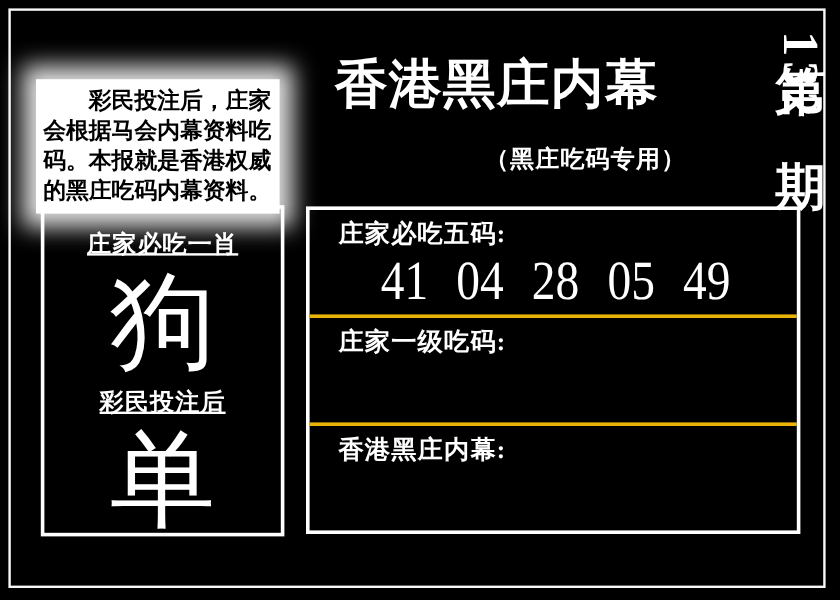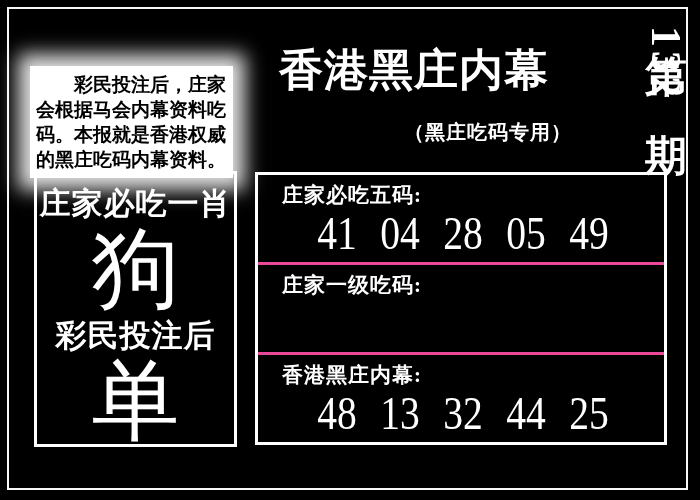--- a/index.html
+++ b/index.html
@@ -54,38 +54,38 @@
     letter-spacing: 4px; line-height: 52px;
   }
 
   .left-panel {
     position: absolute; left: 34px; top: 171px; width: 203px; height: 276px;
     border: 3px solid #fff;
     display: flex; flex-direction: column; align-items: center;
     overflow: hidden;
   }
   .panel-label {
-    font-size: 31px; font-weight: bold; white-space: nowrap;
-    letter-spacing: 1px; line-height: 28px;
+    font-size: 20px; font-weight: bold; white-space: nowrap;
+    letter-spacing: 1px; line-height: 28px; text-decoration: underline;
   }
   .panel-label.first { margin-top: 16px; }
   .panel-label.second { margin-top: 6px; }
   .panel-rule { width: 158px; height: 2px; background: #fff; margin-top: 4px; }
   .big-char {
     font-size: 88px; line-height: 92px; font-weight: normal;
     margin-top: 2px; white-space: nowrap;
   }
 
   .right-panel {
     position: absolute; left: 255px; top: 172px; width: 412px; height: 273px;
     border: 3px solid #fff;
     display: flex; flex-direction: column;
   }
   .code-section { flex: 1; overflow: hidden; }
-  .code-section + .code-section { border-top: 3px solid #ec4899; }
+  .code-section + .code-section { border-top: 3px solid #eab308; }
   .code-label {
     font-size: 21px; font-weight: bold;
     padding: 8px 0 0 24px; letter-spacing: 1px; line-height: 24px;
   }
   .code-numbers {
     display: flex; justify-content: space-between;
     padding: 2px 52px 0 56px;
     font-size: 46px; line-height: 50px; font-weight: normal; text-align: right;
   }
   .code-number { display: inline-block; transform: scaleX(0.86); transform-origin: center; }
@@ -126,24 +126,17 @@
         <span class="code-number">49</span>
       </div>
     </div>
 
     <div class="code-section">
       <div class="code-label">庄家一级吃码:</div>
     </div>
 
     <div class="code-section">
       <div class="code-label">香港黑庄内幕:</div>
-      <div class="code-numbers">
-        <span class="code-number">48</span>
-        <span class="code-number">13</span>
-        <span class="code-number">32</span>
-        <span class="code-number">44</span>
-        <span class="code-number">25</span>
-      </div>
     </div>
 
   </div>
 
 </div>
 
 </body></html>

